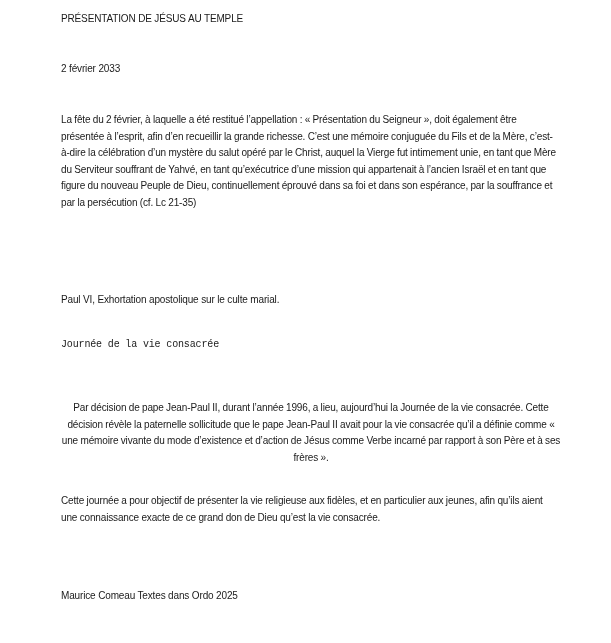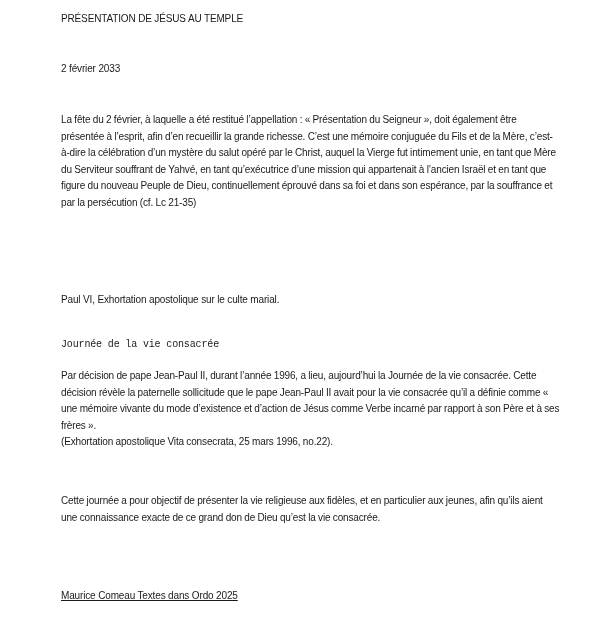--- a/index.html
+++ b/index.html
@@ -36,19 +36,18 @@
 </style>
 </head>
 <body>
 
 <div class="doc">
   <div class="line-block" style="top:11px;">PRÉSENTATION DE JÉSUS AU TEMPLE</div>
   <div class="line-block" style="top:61px;">2 février 2033</div>
   <div class="line-block para" style="top:112px;">La fête du 2 février, à laquelle a été restitué l’appellation : « Présentation du Seigneur », doit également être présentée à l’esprit, afin d’en recueillir la grande richesse. C’est une mémoire conjuguée du Fils et de la Mère, c’est-à-dire la célébration d’un mystère du salut opéré par le Christ, auquel la Vierge fut intimement unie, en tant que Mère du Serviteur souffrant de Yahvé, en tant qu’exécutrice d’une mission qui appartenait à l’ancien Israël et en tant que figure du nouveau Peuple de Dieu, continuellement éprouvé dans sa foi et dans son espérance, par la souffrance et par la persécution (cf. Lc 21-35)</div>
   <div class="line-block" style="top:246px;margin-top:46px;">Paul VI, Exhortation apostolique sur le culte marial.</div>
   <div class="line-block" style="top:337px;font-family:Liberation Mono, monospace;">Journée de la vie consacrée</div>
-  <div class="line-block para" style="top:368px;">
+  <div class="line-block para" style="top:400px;text-align:center;">
     <div>Par décision de pape Jean-Paul II, durant l’année 1996, a lieu, aujourd’hui la Journée de la vie consacrée. Cette décision révèle la paternelle sollicitude que le pape Jean-Paul II avait pour la vie consacrée qu’il a définie comme « une mémoire vivante du mode d’existence et d’action de Jésus comme Verbe incarné par rapport à son Père et à ses frères ».</div>
-    <div>(Exhortation apostolique Vita consecrata, 25 mars 1996, no.22).</div>
   </div>
   <div class="line-block para" style="top:493px;">Cette journée a pour objectif de présenter la vie religieuse aux fidèles, et en particulier aux jeunes, afin qu’ils aient une connaissance exacte de ce grand don de Dieu qu’est la vie consacrée.</div>
-  <div class="line-block" style="top:588px;text-decoration:underline;">Maurice Comeau Textes dans Ordo 2025</div>
+  <div class="line-block" style="top:588px;">Maurice Comeau Textes dans Ordo 2025</div>
 </div>
 
 </body></html>

